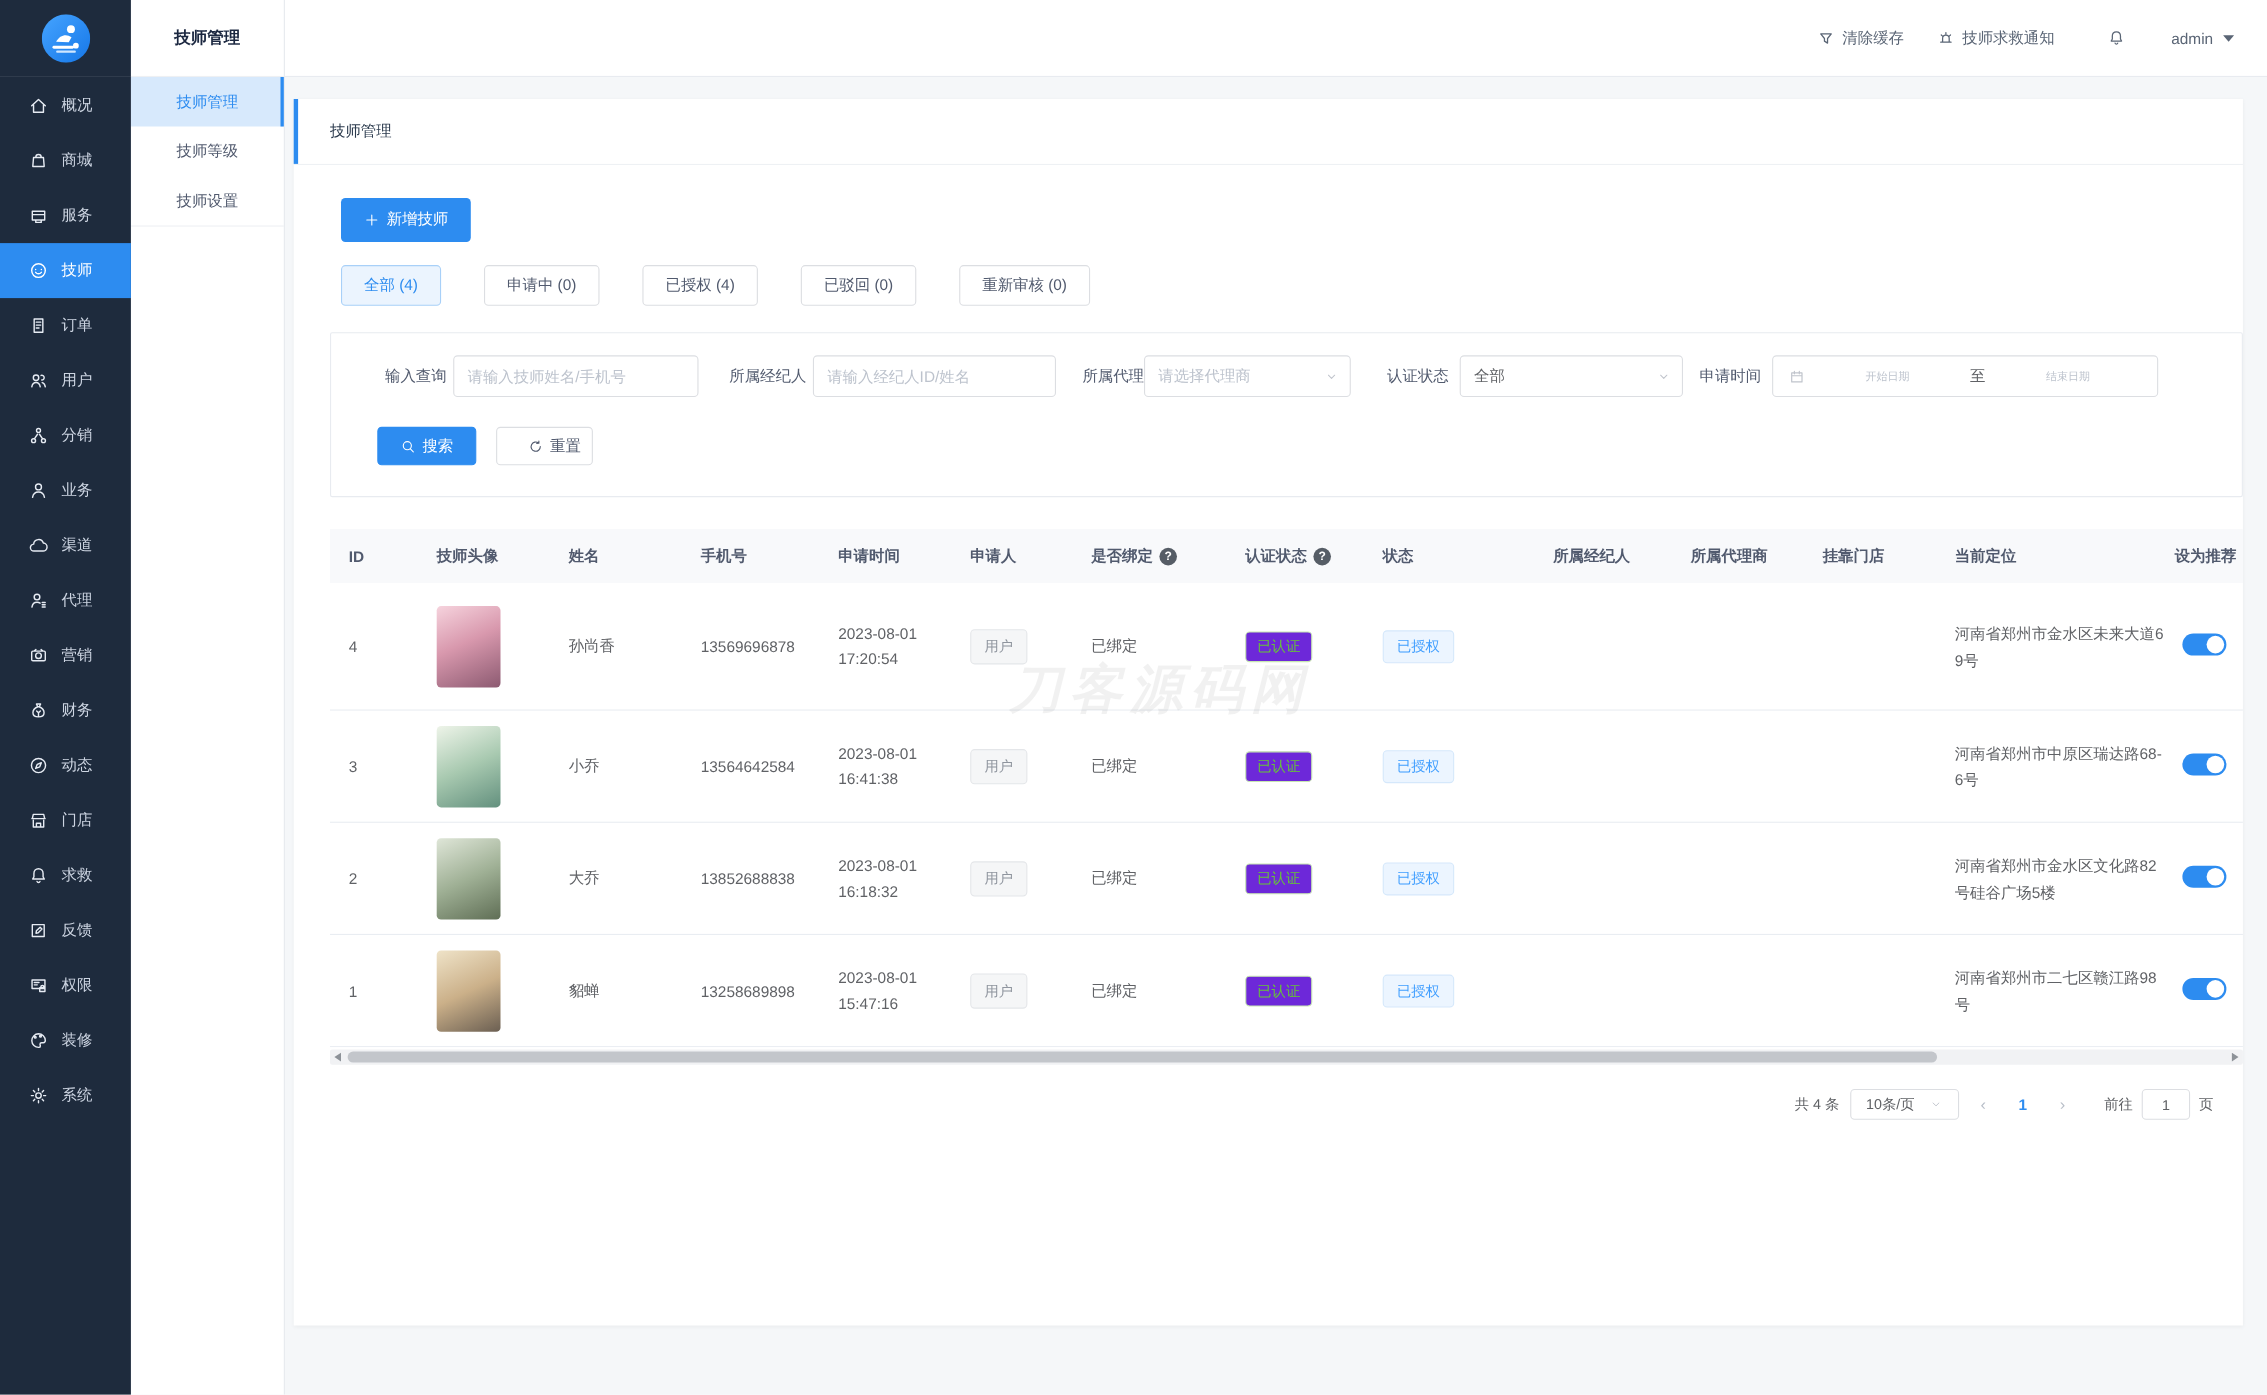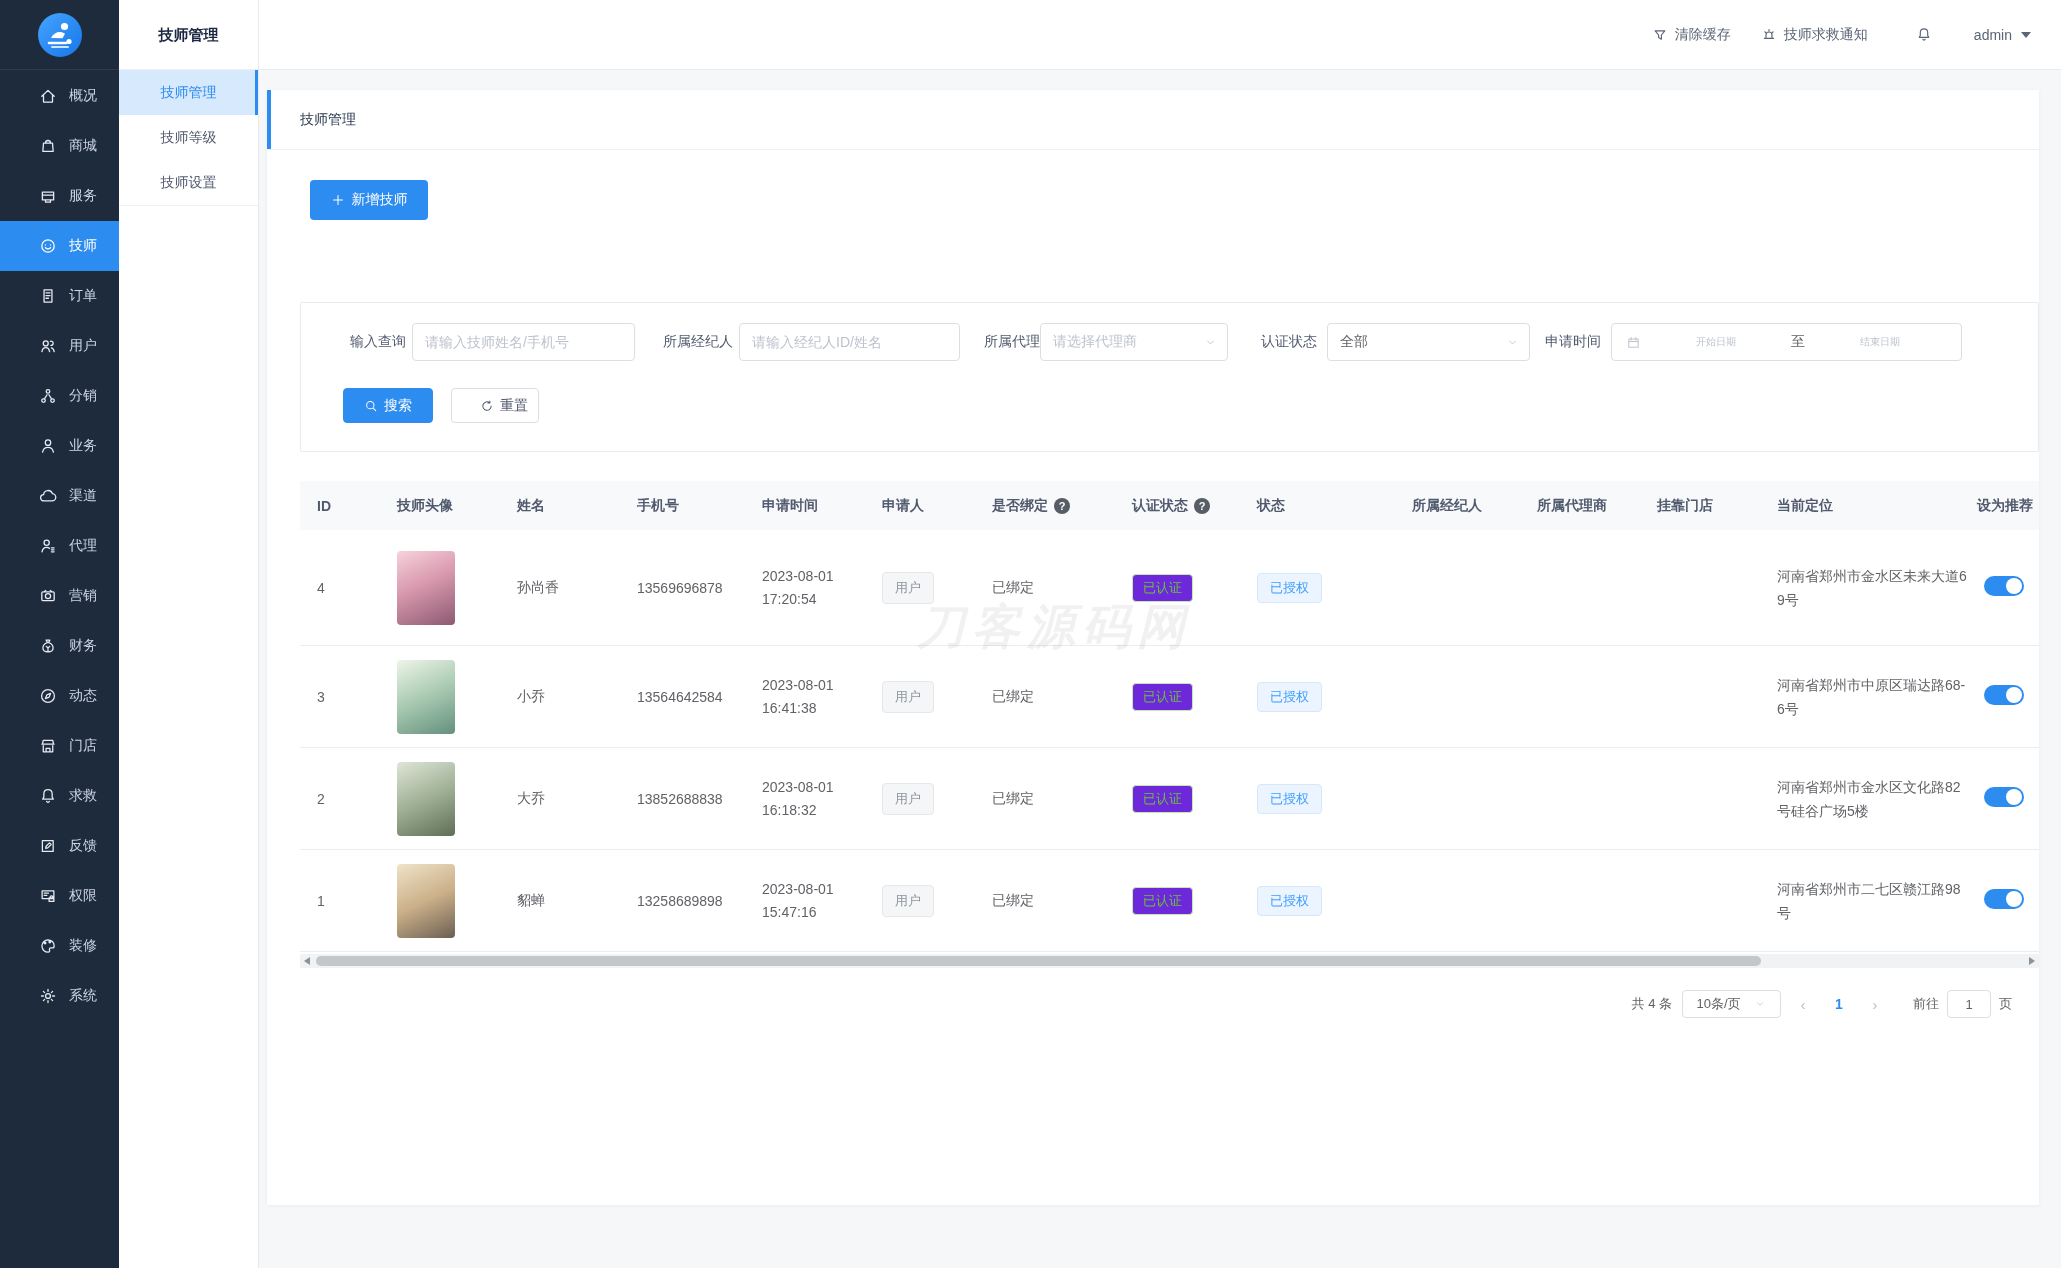--- a/index.html
+++ b/index.html
@@ -17,21 +17,21 @@
   body{width:2061px;height:1268px;overflow:hidden;background:#f5f7f9;
        font-family:"Liberation Sans","DejaVu Sans",sans-serif;color:var(--text);}
   .app{position:relative;width:2061px;height:1268px;}
   svg{fill:none;stroke:currentColor;stroke-width:1.15;stroke-linecap:round;stroke-linejoin:round;}
   .icon{display:inline-flex;align-items:center;justify-content:center;}
 
   
   .psb{position:absolute;left:0;top:0;width:119px;height:1268px;background:var(--sidebar-bg);z-index:5;}
   .logo-box{height:70px;display:flex;align-items:center;justify-content:center;border-bottom:1px solid rgba(255,255,255,.08);}
   .p-nav{padding-top:1px;}
-  .p-item{height:50px;display:flex;align-items:center;padding-left:39px;gap:12px;
+  .p-item{height:50px;display:flex;align-items:center;padding-left:26px;gap:12px;
           color:#cdd5e2;font-size:14px;cursor:pointer;}
   .p-item .icon{width:18px;height:18px;color:#e6ebf3;}
   .p-item.active{background:var(--primary);color:#fff;}
   .p-item.active .icon{color:#fff;}
 
   
   .ssb{position:absolute;left:119px;top:0;width:140px;height:1268px;background:#fff;border-right:1px solid #e6e9ee;z-index:4;}
   .ssb-title{height:70px;line-height:70px;text-align:center;font-size:15px;font-weight:bold;color:#1b2740;border-bottom:1px solid #eef0f3;}
   .s-item{height:45px;line-height:45px;text-align:center;font-size:14px;color:var(--text);cursor:pointer;position:relative;}
   .s-item.active{background:#d7e9fc;color:var(--primary);}
@@ -361,20 +361,37 @@
 
     <button class="add-btn">
       <span class="icon">
         <svg viewBox="0 0 16 16" width="14" height="14">
             <path d="M8 2.8v10.4 M2.8 8h10.4"></path>
           </svg>
       </span>
       <span>新增技师</span>
     </button>
 
+    <div class="tabs" id="tabs">
+        <div class="tab active">
+     <span>全部 (4)</span>
+   </div>
+        <div class="tab">
+     <span>申请中 (0)</span>
+   </div>
+        <div class="tab">
+     <span>已授权 (4)</span>
+   </div>
+        <div class="tab">
+     <span>已驳回 (0)</span>
+   </div>
+        <div class="tab">
+     <span>重新审核 (0)</span>
+   </div>
+      </div>
 
     <div class="filter">
       <div class="f-label" style="left:0;width:105px">输入查询</div>
       <div class="f-box" style="left:111px;width:223px">
         <input placeholder="请输入技师姓名/手机号" style="">
       </div>
       <div class="f-label" style="left:344px;width:88px">所属经纪人</div>
       <div class="f-box" style="left:438px;width:221px">
         <input placeholder="请输入经纪人ID/姓名" style="">
       </div>

